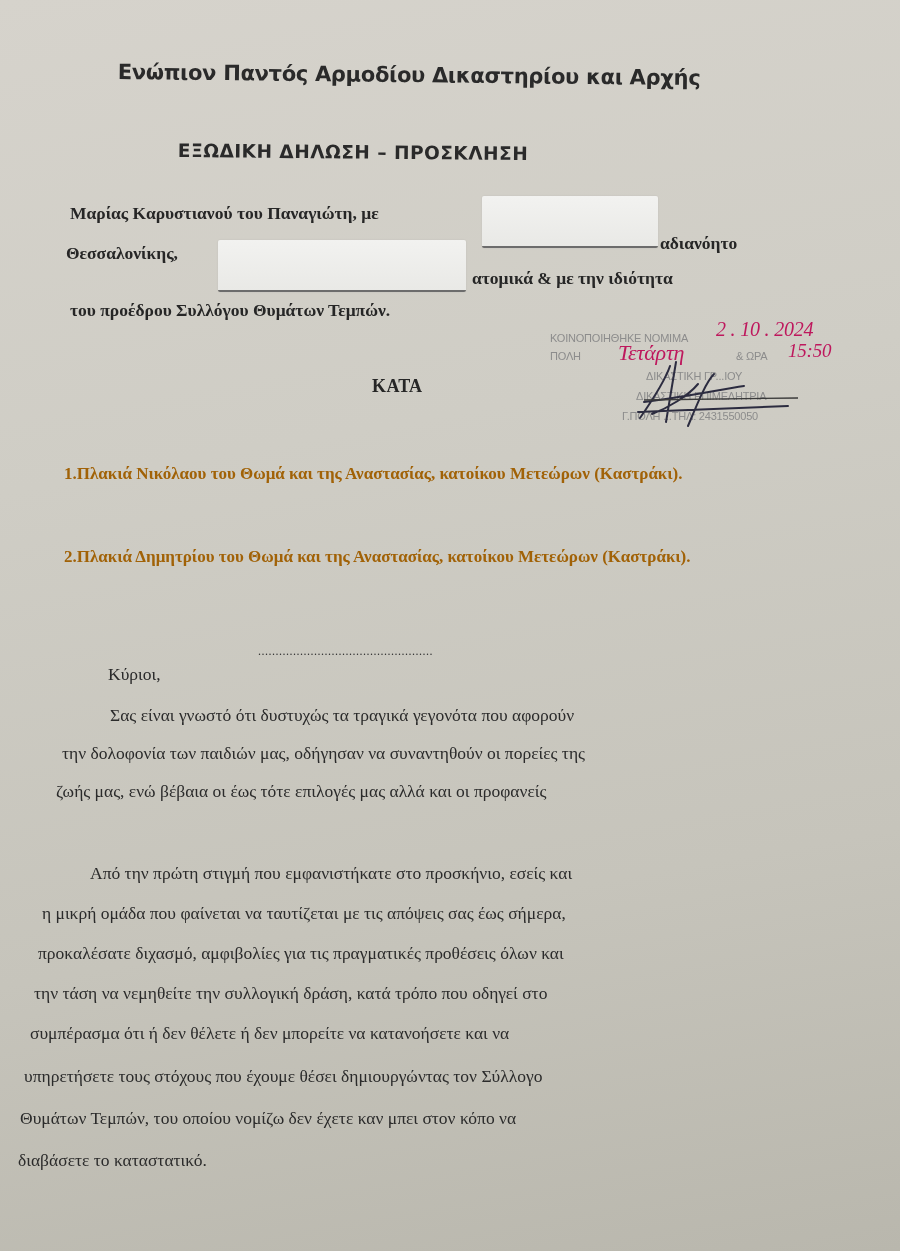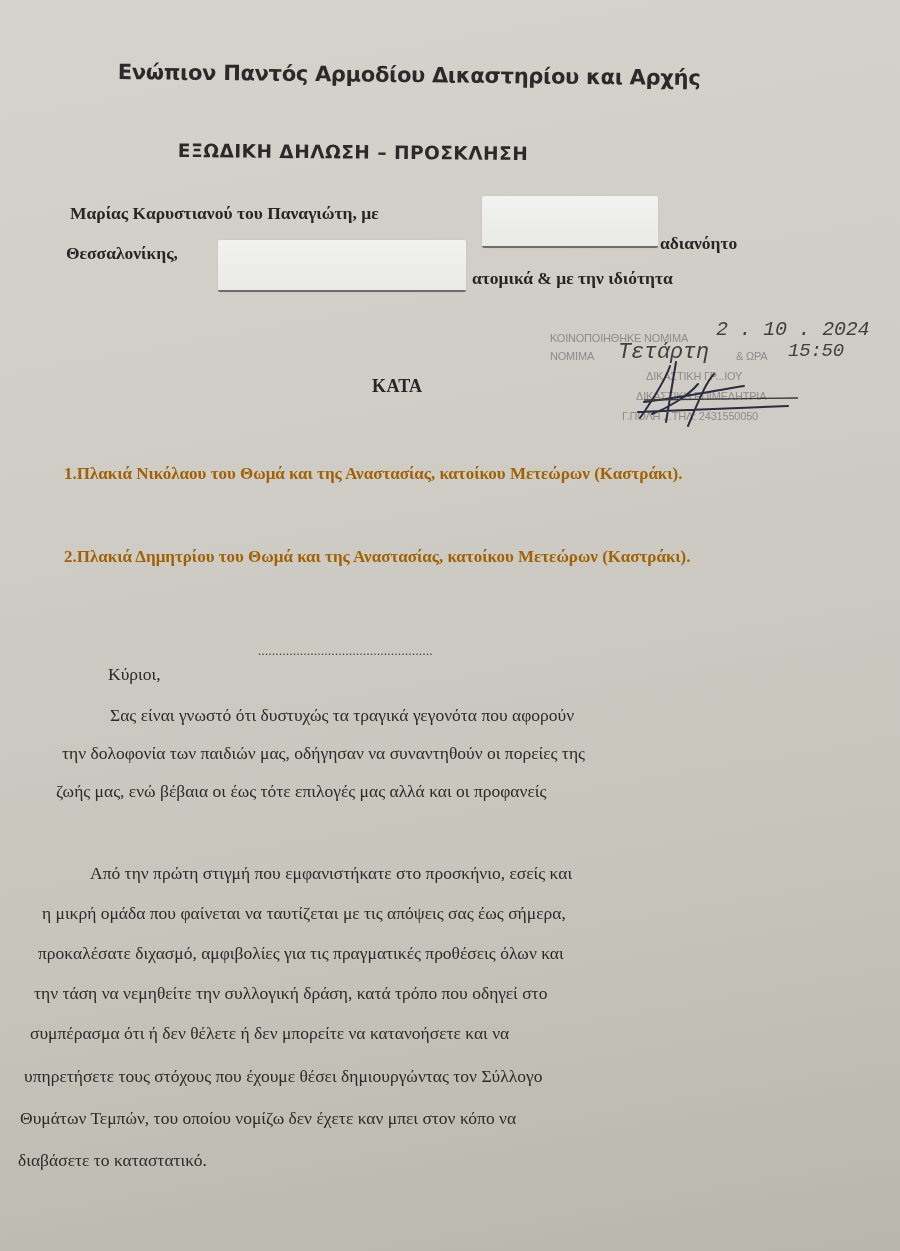--- a/index.html
+++ b/index.html
@@ -72,23 +72,23 @@
       color: #8c8c8c;
       font-size: 11px;
       letter-spacing: -0.2px;
     }
     .stamp .sl {
       position: absolute;
       white-space: nowrap;
     }
     .stamp .hand {
       position: absolute;
-      font-family: Liberation Mono, monospace;
+      font-family: Liberation Serif, serif;
       font-style: italic;
-      color: #404040;
+      color: #be185d;
       white-space: nowrap;
     }
     .stamp svg {
       position: absolute;
       left: 0; top: 0;
     }
     .defendant {
       position: absolute;
       left: 64px;
       width: 680px;
@@ -129,25 +129,26 @@
   <div class="hdr-title">ΕΞΩΔΙΚΗ ΔΗΛΩΣΗ – ΠΡΟΣΚΛΗΣΗ</div>
 
   <div class="party-line" style="left:70px; top:203px;">Μαρίας Καρυστιανού του Παναγιώτη, με</div>
   <div class="redact" style="left:482px; top:196px; width:176px; height:50px;"></div>
   <div class="party-line" style="left:660px; top:233px;">αδιανόητο</div>
 
   <div class="party-line" style="left:66px; top:243px;">Θεσσαλονίκης,</div>
   <div class="redact" style="left:218px; top:240px; width:248px; height:50px;"></div>
   <div class="party-line" style="left:472px; top:268px;">ατομικά &amp;   με την ιδιότητα</div>
 
+  <div class="party-line" style="left:70px; top:300px;">του προέδρου Συλλόγου Θυμάτων Τεμπών.</div>
 
   <div class="stamp">
     <span class="sl" style="left:2px; top:10px;">ΚΟΙΝΟΠΟΙΗΘΗΚΕ ΝΟΜΙΜΑ</span>
     <span class="hand" style="left:168px; top:-4px; font-size:20px;">2 . 10 . 2024</span>
-    <span class="sl" style="left:2px; top:28px;">ΝΟΜΙΜΑ</span>
+    <span class="sl" style="left:2px; top:28px;">ΠΟΛΗ</span>
     <span class="hand" style="left:70px; top:18px; font-size:22px;">Τετάρτη</span>
     <span class="sl" style="left:188px; top:28px;">&amp; ΩΡΑ</span>
     <span class="hand" style="left:240px; top:18px; font-size:19px;">15:50</span>
     <span class="sl" style="left:98px; top:48px;">ΔΙΚΑΣΤΙΚΗ ΓΡ...ΙΟΥ</span>
     <span class="sl" style="left:88px; top:68px;">ΔΙΚΑΣΤΙΚΗ ΕΠΙΜΕΛΗΤΡΙΑ</span>
     <span class="sl" style="left:74px; top:88px;">Γ.ΠΟΛΗ ...ΤΗΛ: 2431550050</span>
     <svg width="330" height="110">
       <path d="M92 96 C110 70, 118 56, 122 44 M104 92 C120 86, 140 74, 150 62 M96 80 C130 76, 170 68, 196 64 M118 100 L128 40 M140 104 C150 80, 158 60, 166 52 M90 90 L240 84" stroke="#2c2c40" stroke-width="2" fill="none" stroke-linecap="round"></path>
       <path d="M96 78 L250 76" stroke="#3a3a3a" stroke-width="1.3" fill="none"></path>
     </svg>

